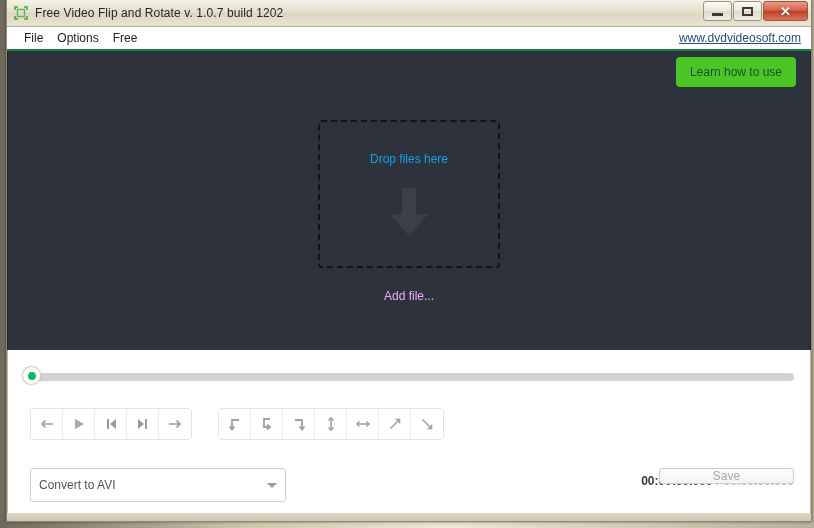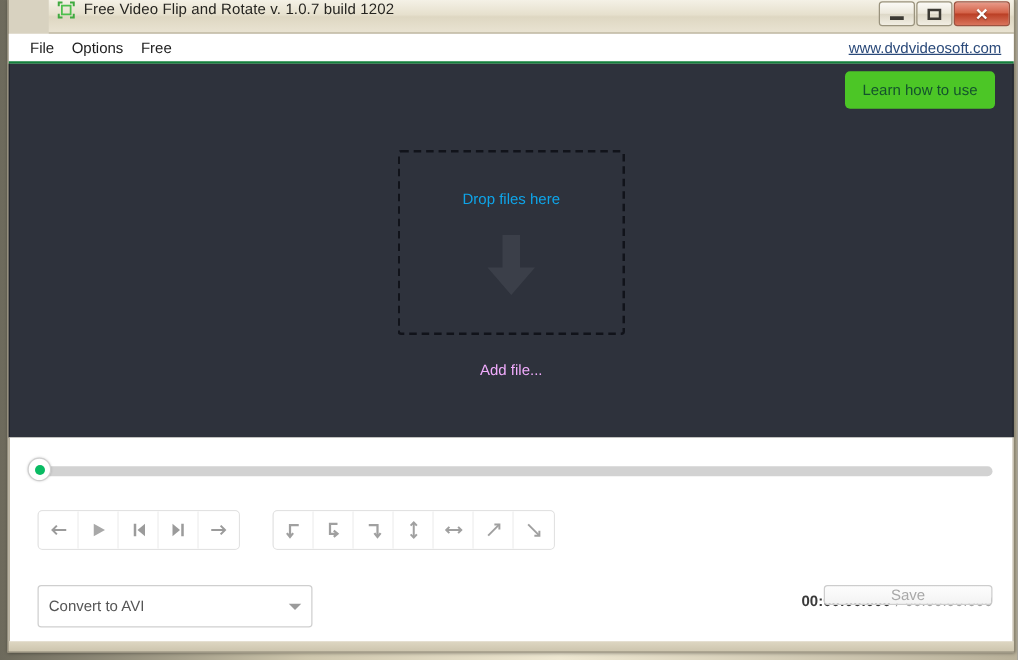--- a/index.html
+++ b/index.html
@@ -31,23 +31,23 @@
     flex-direction: column;
   }
 
   
   .titlebar {
     height: 27px;
     flex: 0 0 27px;
     background: linear-gradient(180deg,#f4f1e6 0%, #e6e0cd 45%, #ded7c2 52%, #e9e3d2 100%);
     border-bottom: 1px solid #b3ab94;
     display: flex;
+    align-items: center;
     padding-left: 6px;
     position: relative;
-    margin-left: 32px;
   }
   .app-icon {
     width: 16px; height: 16px;
     margin-right: 6px;
     position: relative;
     flex: 0 0 16px;
   }
   .app-icon svg { display:block; }
   .title-text {
     font-size: 12px;
@@ -230,21 +230,21 @@
   .tc-total { color:#a5a5a5; }
 
   .bottom-row {
     position: absolute;
     left: 0; right: 0; top: 118px;
     height: 30px;
   }
   .format-select {
     position: absolute;
     left: 22px;
-    width: 220px;
+    width: 256px;
     height: 24px;
     border: 1px solid #cfcfcf;
     border-radius: 3px;
     background: #fff;
     display: flex;
     align-items: center;
     padding: 16px 8px;
     font-size: 12px;
     color: #555;
     cursor: pointer;

